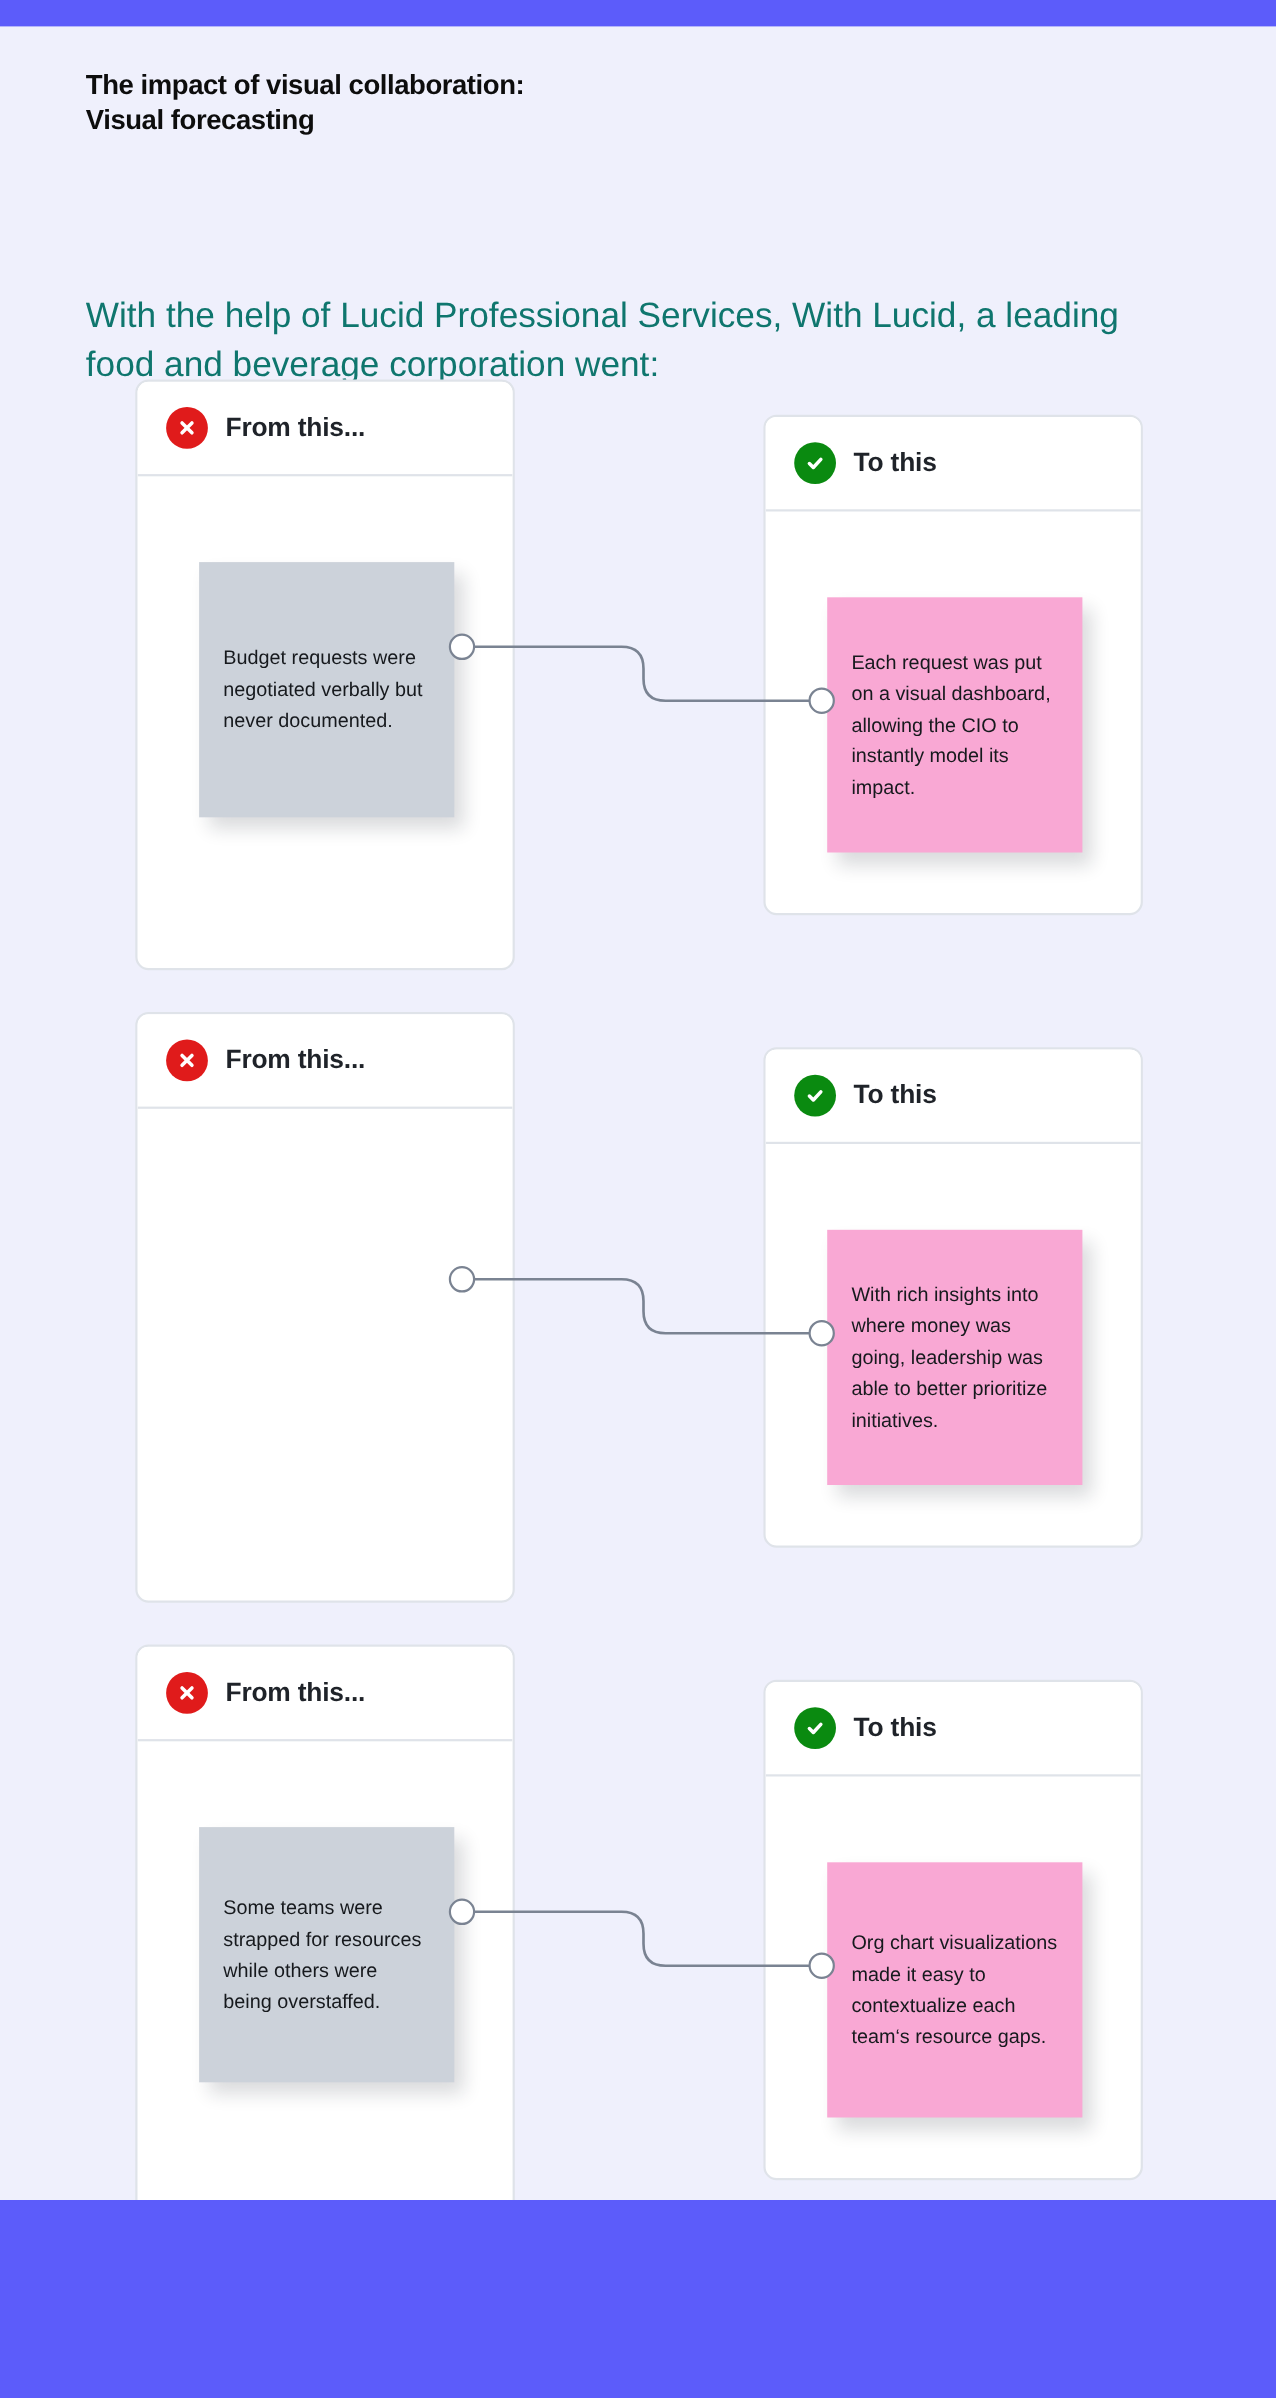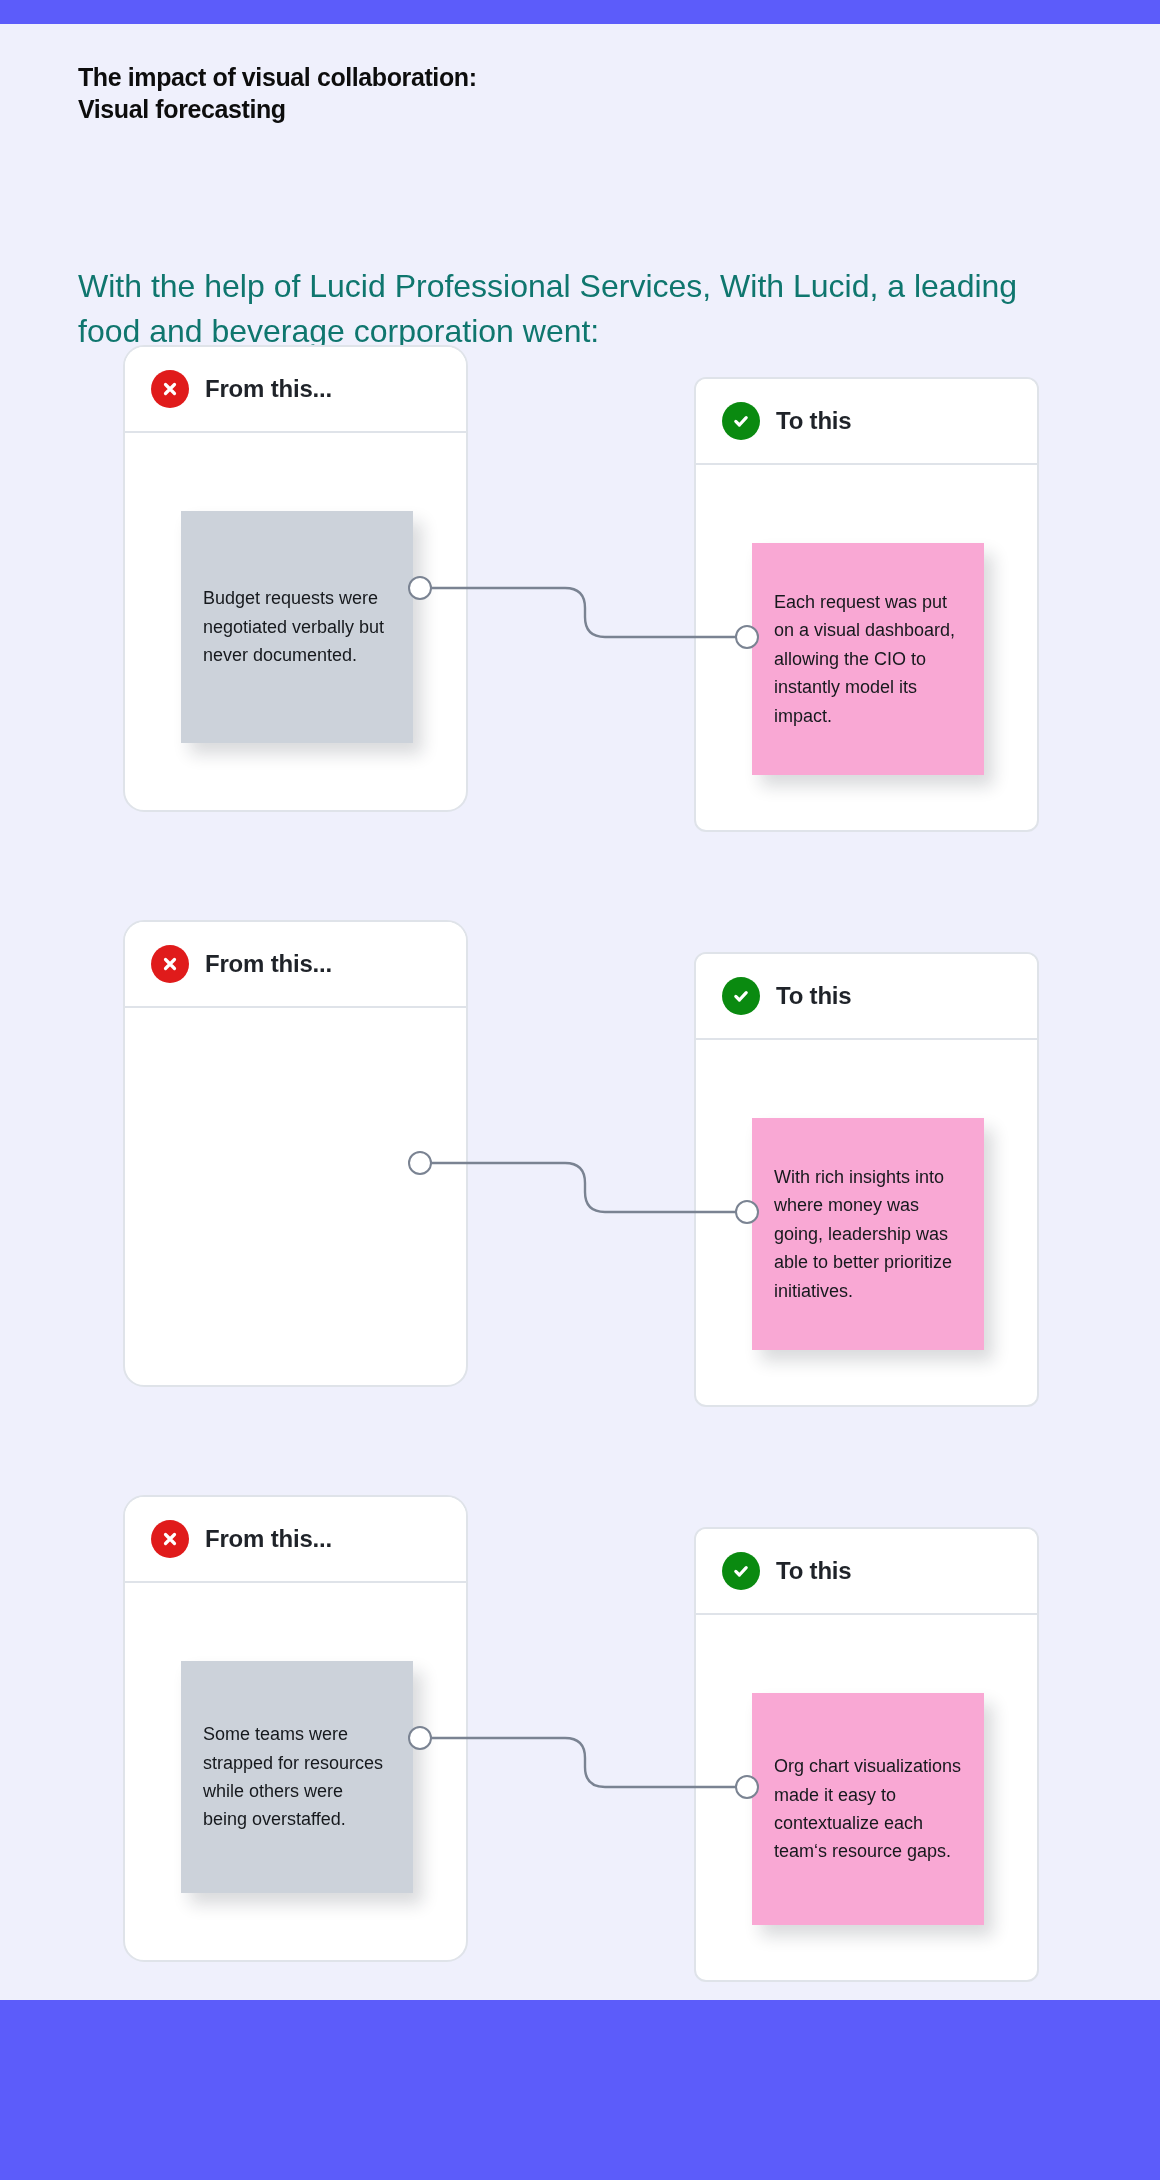--- a/index.html
+++ b/index.html
@@ -61,21 +61,21 @@
   
   .card {
     position: absolute;
     background: #ffffff;
     border: 2px solid #dfe3e9;
     border-radius: 12px;
     overflow: hidden;
   }
   .card-from {
     left: 123px; top: 0px;
-    width: 345px; height: 467px; border-radius: 21px;
+    width: 345px; height: 537px;
   }
   .card-to {
     left: 694px; top: 32px;
     width: 345px; height: 455px;
   }
 
   .card-head {
     height: 86px;
     display: flex;
     align-items: center;

